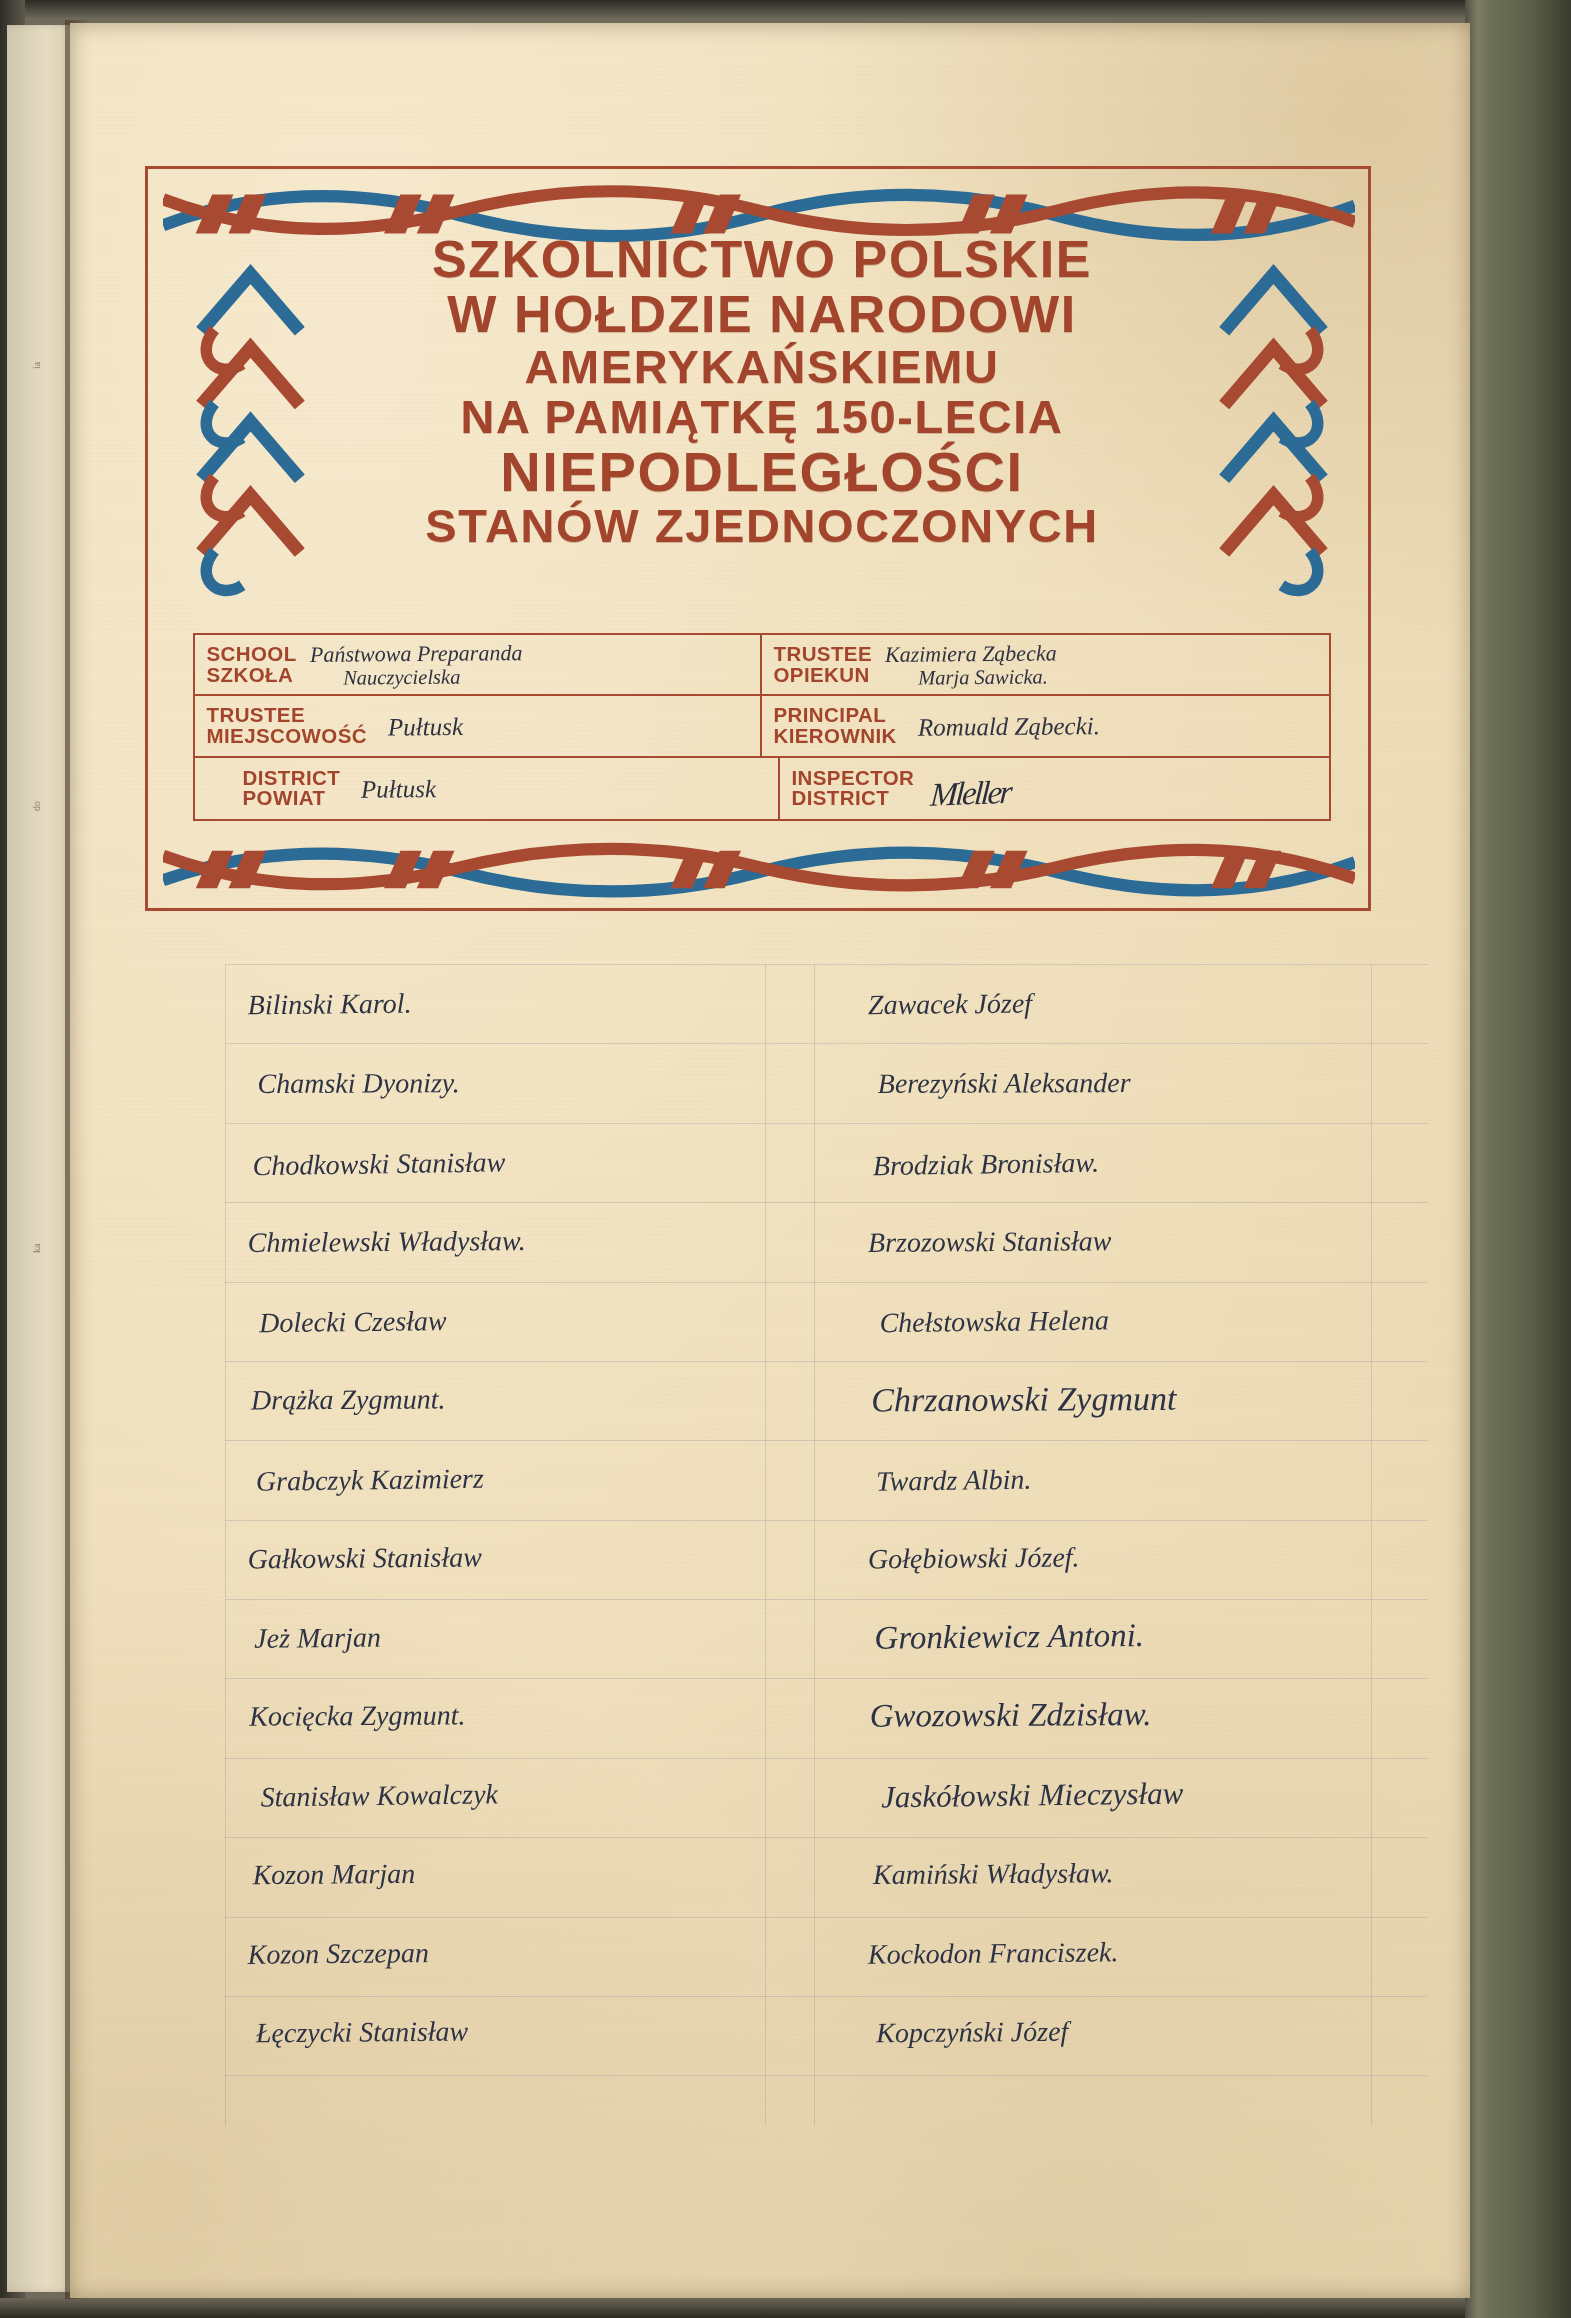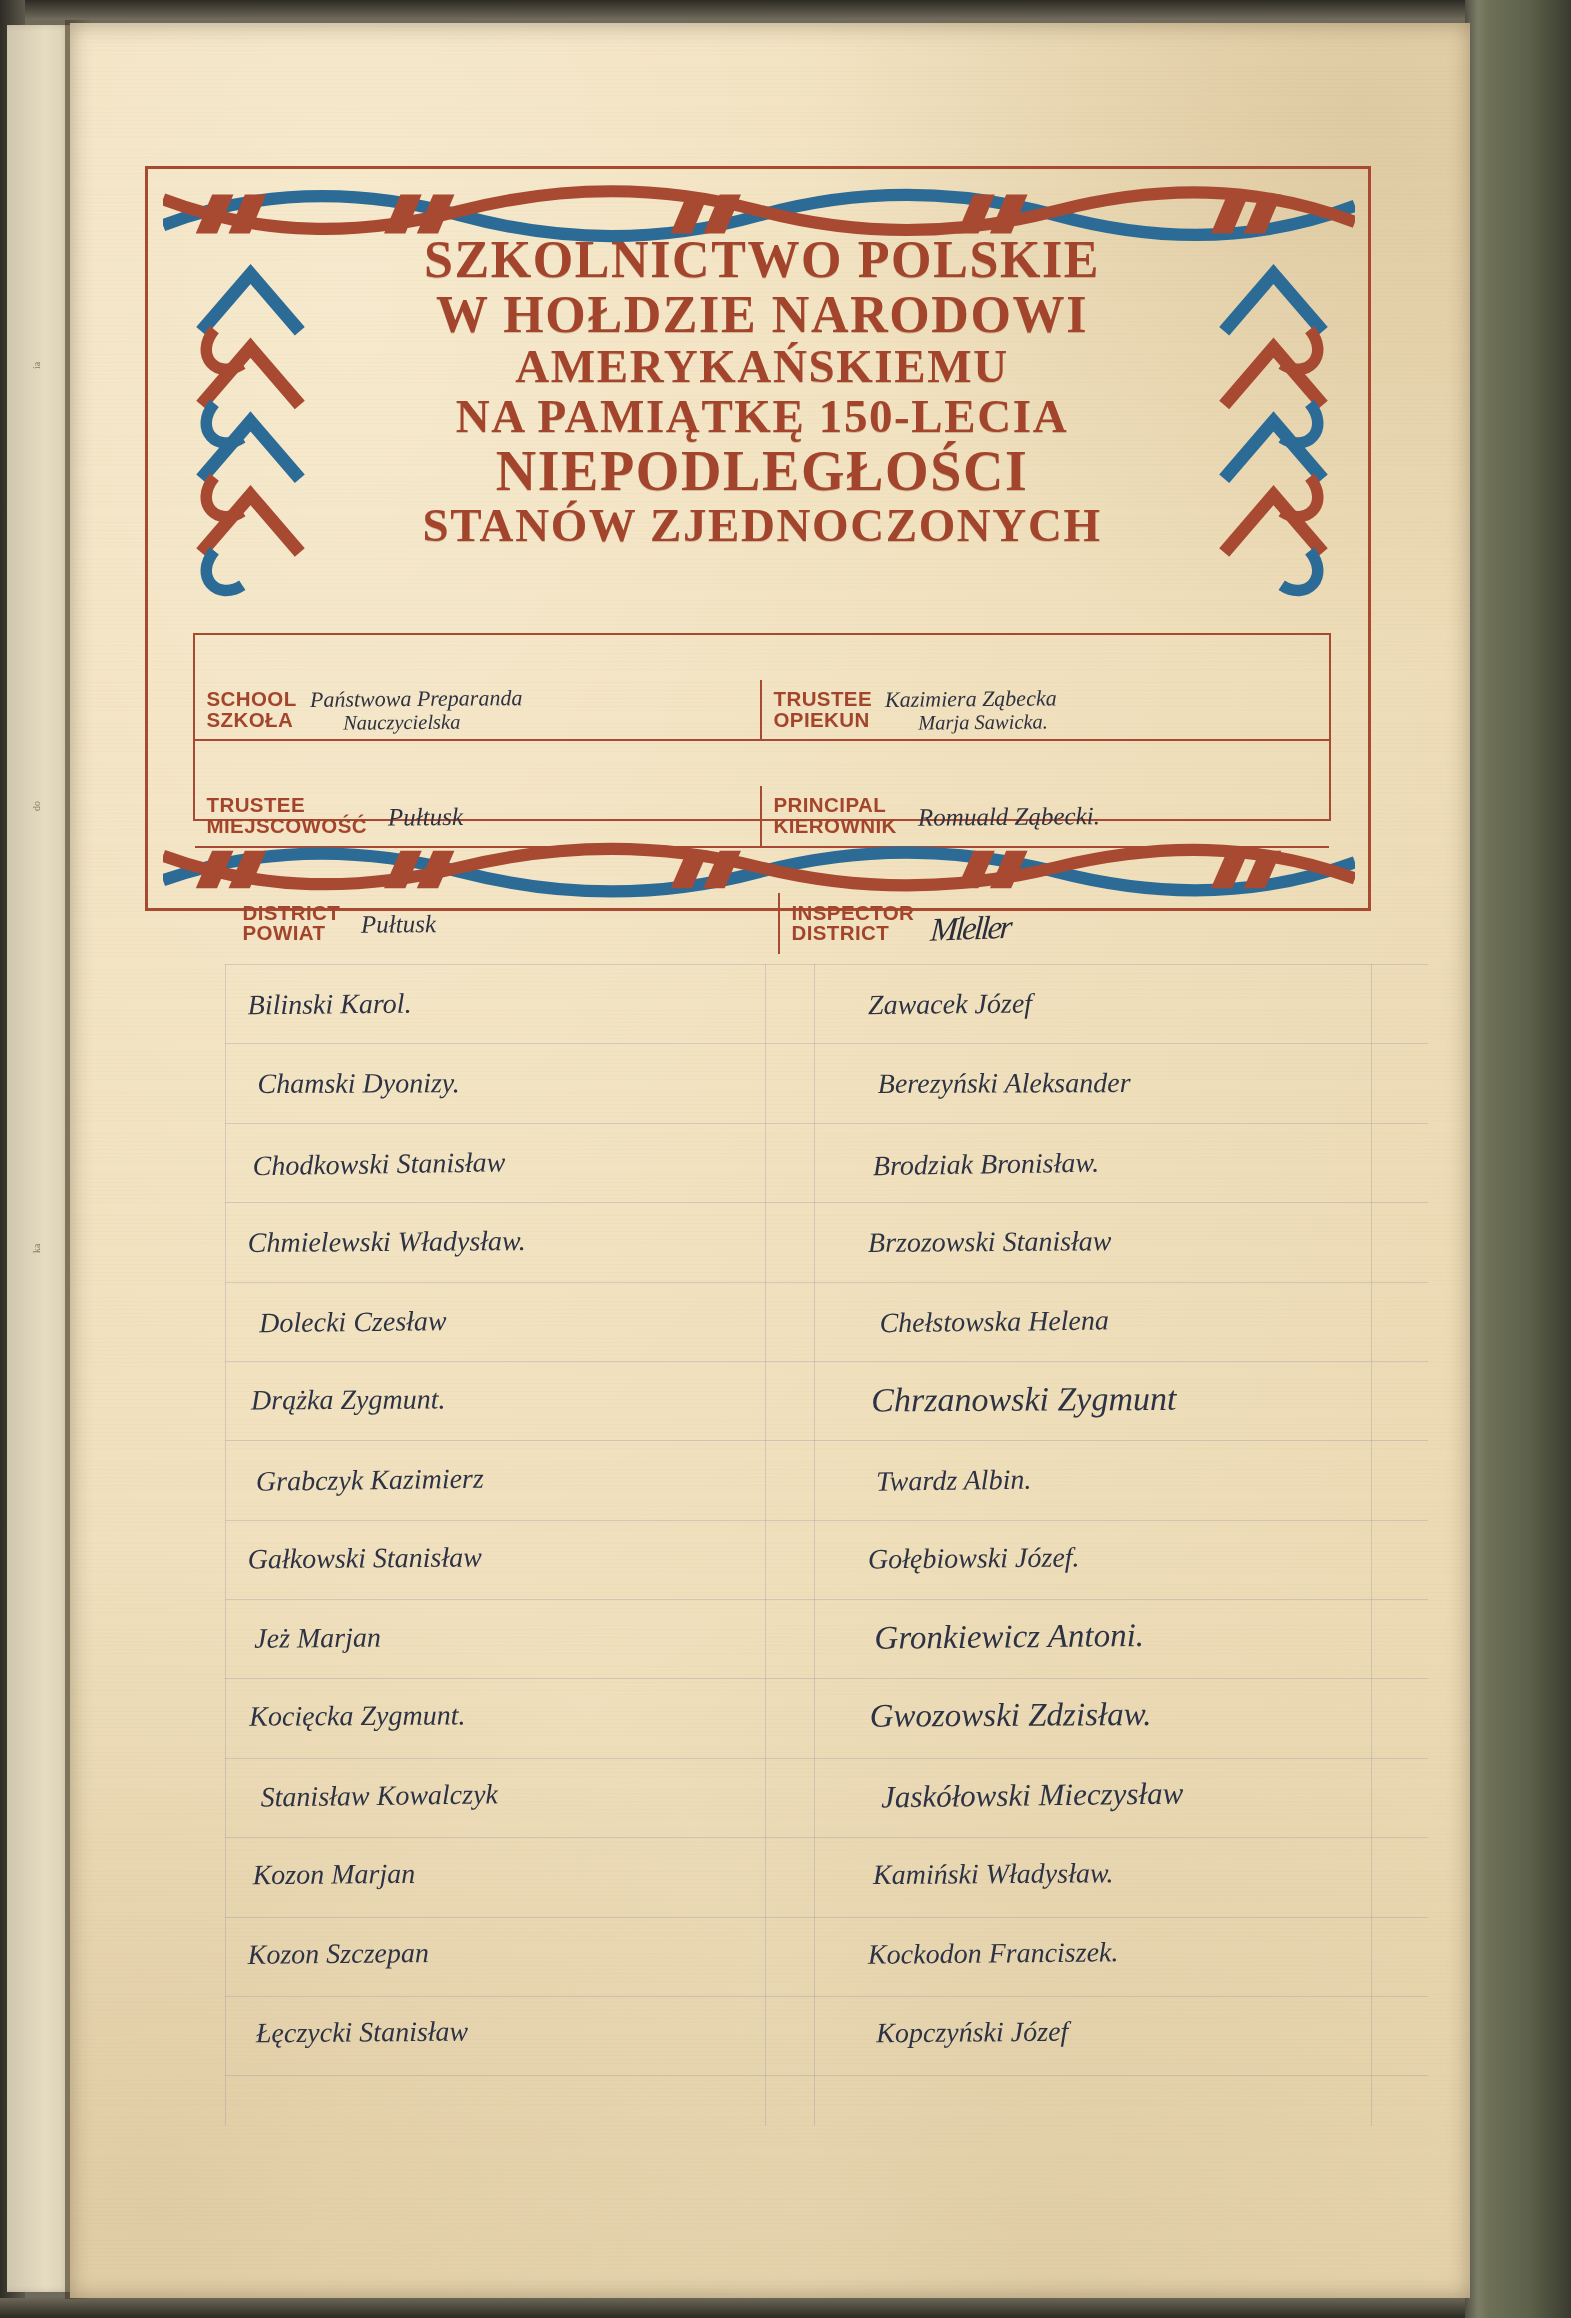--- a/index.html
+++ b/index.html
@@ -114,21 +114,21 @@
   .ribbon svg { display: block; width: 100%; height: 100%; }
 
   
   .heading {
     position: absolute;
     left: 164px;
     top: 209px;
     width: 1056px;
     text-align: center;
     color: #a3452c;
-    font-family: Liberation Serif, serif;
+    font-family: Liberation Sans, sans-serif;
     letter-spacing: 1.6px;
   }
   .heading .line {
     font-weight: bold;
     line-height: 1.06;
     font-size: 51px;
     white-space: nowrap;
     text-shadow: 0 0.8px 0 rgba(120,50,25,0.25);
   }
   .heading .l1 { font-size: 52px; }
@@ -157,21 +157,20 @@
     width: 1138px;
     height: 188px;
     border: 2.5px solid #a84a32;
     box-sizing: border-box;
   }
   .info-row {
     display: flex;
     height: 33.33%;
     box-sizing: border-box;
     border-bottom: 2.5px solid #a84a32;
-    margin-top: 45px;
   }
   .info-row:last-child { border-bottom: none; padding-left: 36px; }
   .info-cell {
     position: relative;
     box-sizing: border-box;
     height: 100%;
     display: flex;
     align-items: center;
     padding-left: 11.5px;
   }

